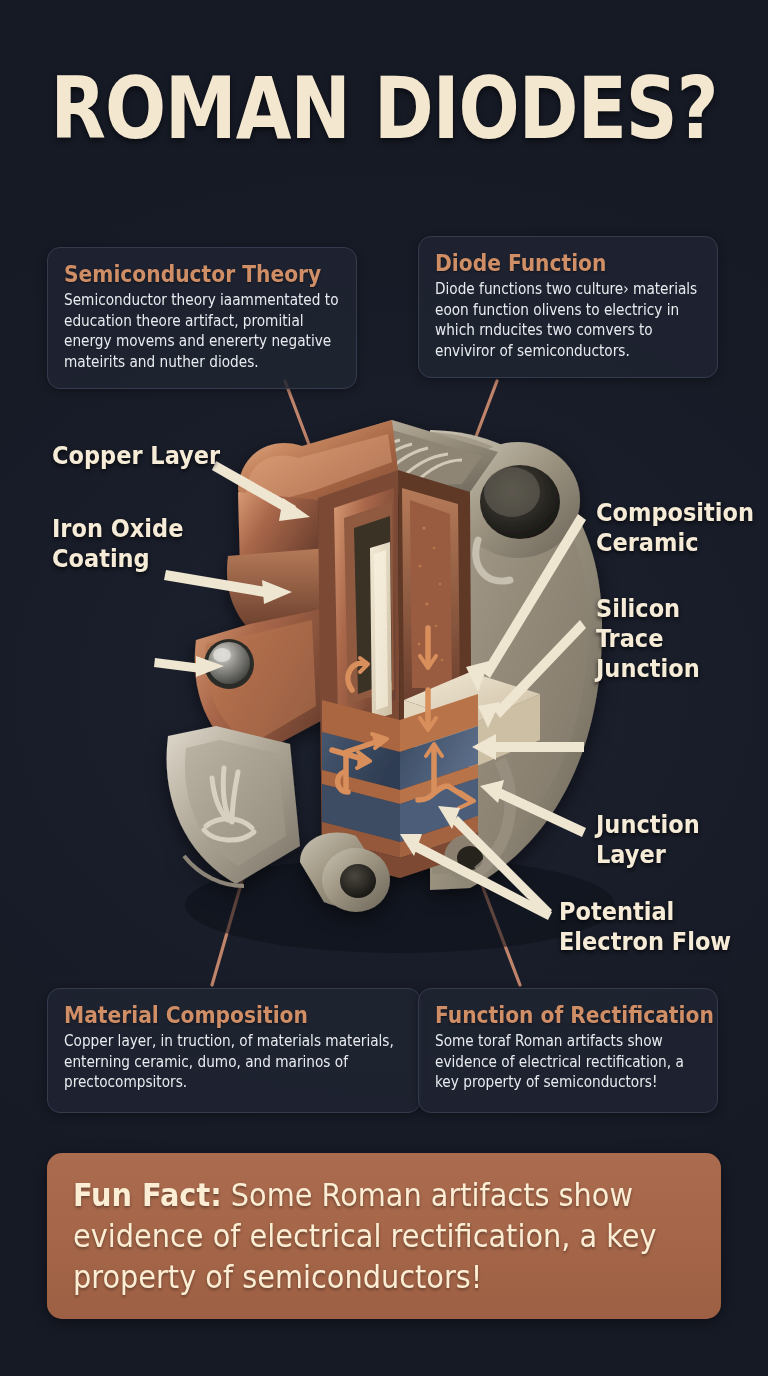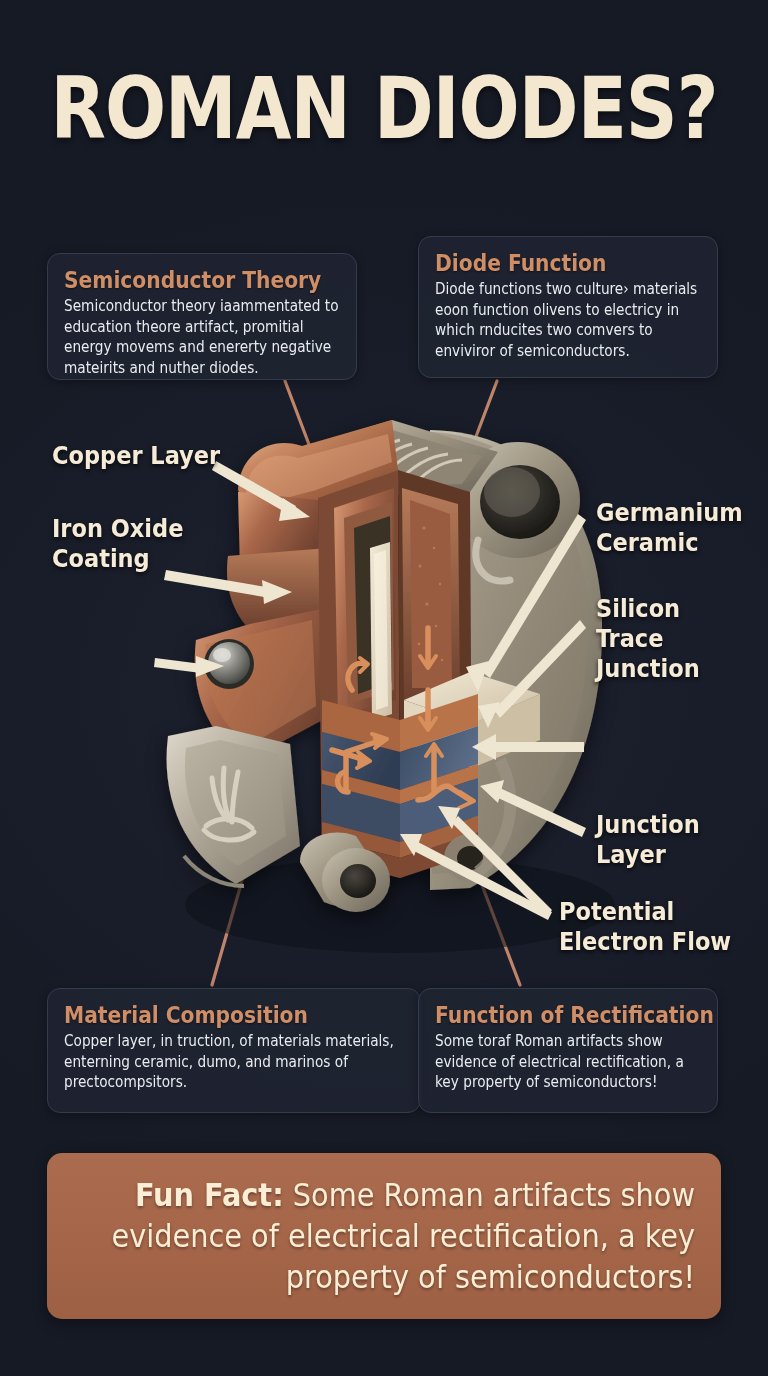--- a/index.html
+++ b/index.html
@@ -49,21 +49,21 @@
     margin-bottom:3px;
     text-shadow:0 1px 2px rgba(0,0,0,.5);
     white-space:nowrap;
   }
   .card-body {
     font-family:"Liberation Sans Narrow","DejaVu Sans Condensed","Liberation Sans", sans-serif;
     font-size:15.2px;
     line-height:20.5px;
     color:#e9ecef;
   }
-  #card-semiconductor { left:47px;  top:253px; width:310px; height:127px; }
+  #card-semiconductor { left:47px;  top:247px; width:310px; height:142px; }
   #card-diode        { left:418px; top:236px; width:300px; height:142px; }
   #card-material     { left:47px;  top:988px; width:374px; height:125px; }
   #card-evidence     { left:418px; top:988px; width:300px; height:125px; }
 
   
   .label {
     position:absolute;
     font-family:"Liberation Sans Narrow","DejaVu Sans Condensed","Liberation Sans", sans-serif;
     font-weight:bold;
     font-size:25px;
@@ -84,21 +84,20 @@
 
   
   #funfact {
     position:absolute;
     left:47px; top:1153px;
     width:674px; height:166px;
     background:linear-gradient(180deg,#ab6b4e 0%,#9e6044 100%);
     border-radius:15px;
     padding:22px 26px;
     box-shadow:0 4px 14px rgba(0,0,0,.4);
-    text-align:right;
   }
   #funfact .ff-text {
     font-family:"Liberation Sans Narrow","DejaVu Sans Condensed","Liberation Sans", sans-serif;
     font-size:32px;
     line-height:41px;
     color:#fbeed4;
     text-shadow:0 2px 3px rgba(0,0,0,.35);
   }
   #funfact .ff-lead { font-weight:bold; }
 
@@ -387,21 +386,21 @@
   </div>
 
   <div class="card" id="card-evidence">
     <div class="card-title">Function of Rectification</div>
     <div class="card-body">Some toraf Roman artifacts show evidence of electrical rectification, a key property of semiconductors!</div>
   </div>
 
   <div class="label" id="lbl-copper">Copper Layer</div>
   <div class="label" id="lbl-ironoxide">Iron Oxide
 Coating</div>
-  <div class="label right" id="lbl-ceramic">Germanium
+  <div class="label right" id="lbl-ceramic">Composition
 Ceramic</div>
   <div class="label right" id="lbl-silicon">Silicon
 Trace
 Junction</div>
   <div class="label right" id="lbl-junction">Junction
 Layer</div>
   <div class="label right" id="lbl-eflow">Potential
 Electron Flow</div>
 
   <div id="funfact">

